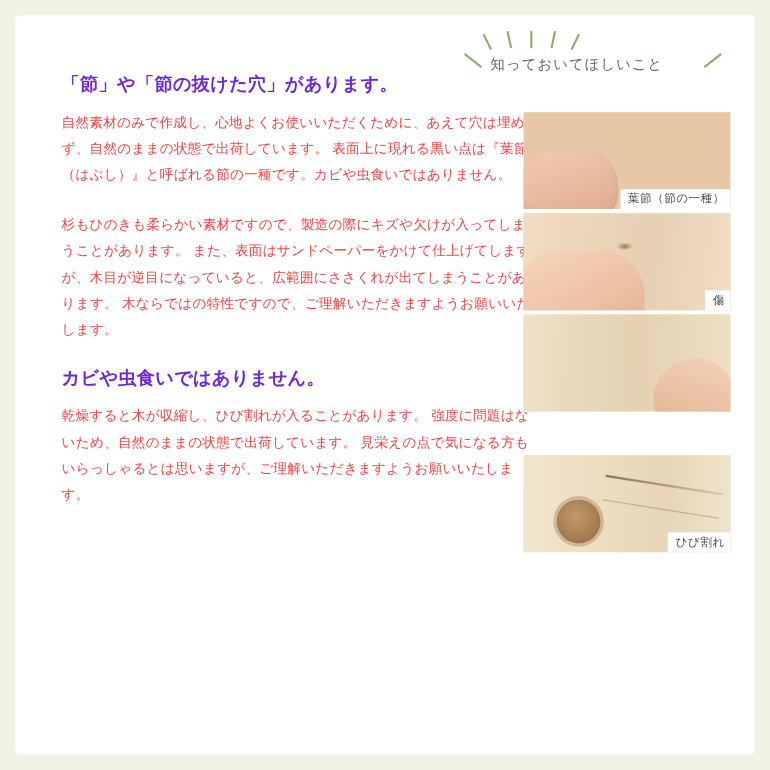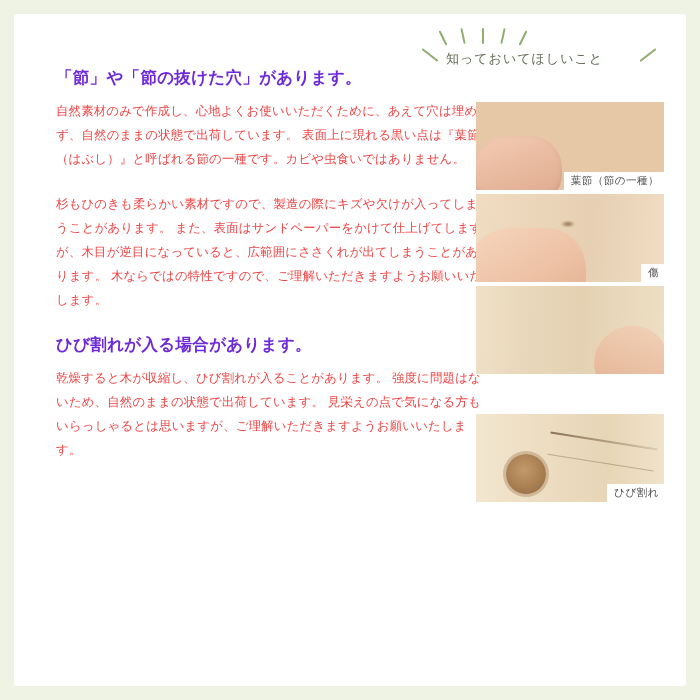--- a/index.html
+++ b/index.html
@@ -205,21 +205,21 @@
 表面上に現れる黒い点は『葉節（はぶし）』と呼ばれる節の一種です。カビや虫食いではありません。</p>
       </div>
 
       <div class="section">
         <p class="sec-body">杉もひのきも柔らかい素材ですので、製造の際にキズや欠けが入ってしまうことがあります。
 また、表面はサンドペーパーをかけて仕上げてしますが、木目が逆目になっていると、広範囲にささくれが出てしまうことがあります。
 木ならではの特性ですので、ご理解いただきますようお願いいたします。</p>
       </div>
 
       <div class="section">
-        <h2 class="sec-title">ひび割れが入る場合があります。</h2>
+        <h2 class="sec-title">カビや虫食いではありません。</h2>
         <p class="sec-body">乾燥すると木が収縮し、ひび割れが入ることがあります。
 強度に問題はないため、自然のままの状態で出荷しています。
 見栄えの点で気になる方もいらっしゃるとは思いますが、ご理解いただきますようお願いいたします。</p>
       </div>
 
 
     </div>
 
     <div class="photos">
       <div class="photo ph-wood1">

